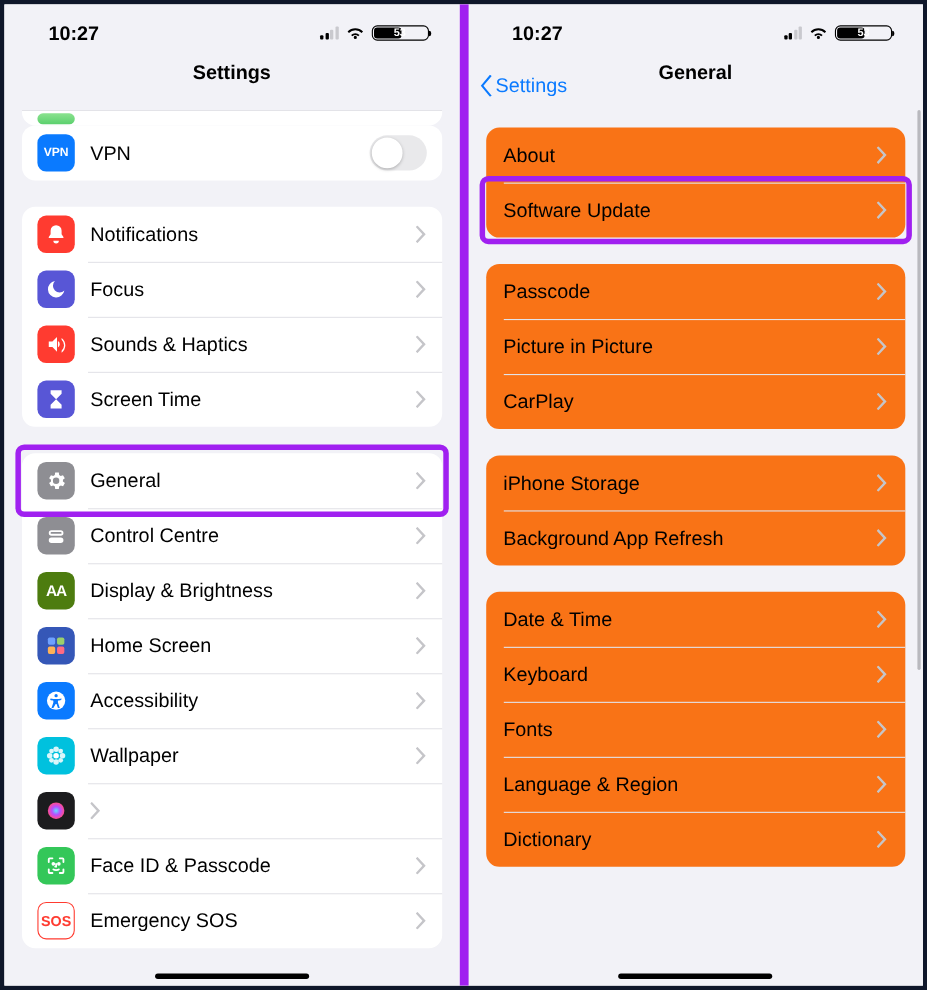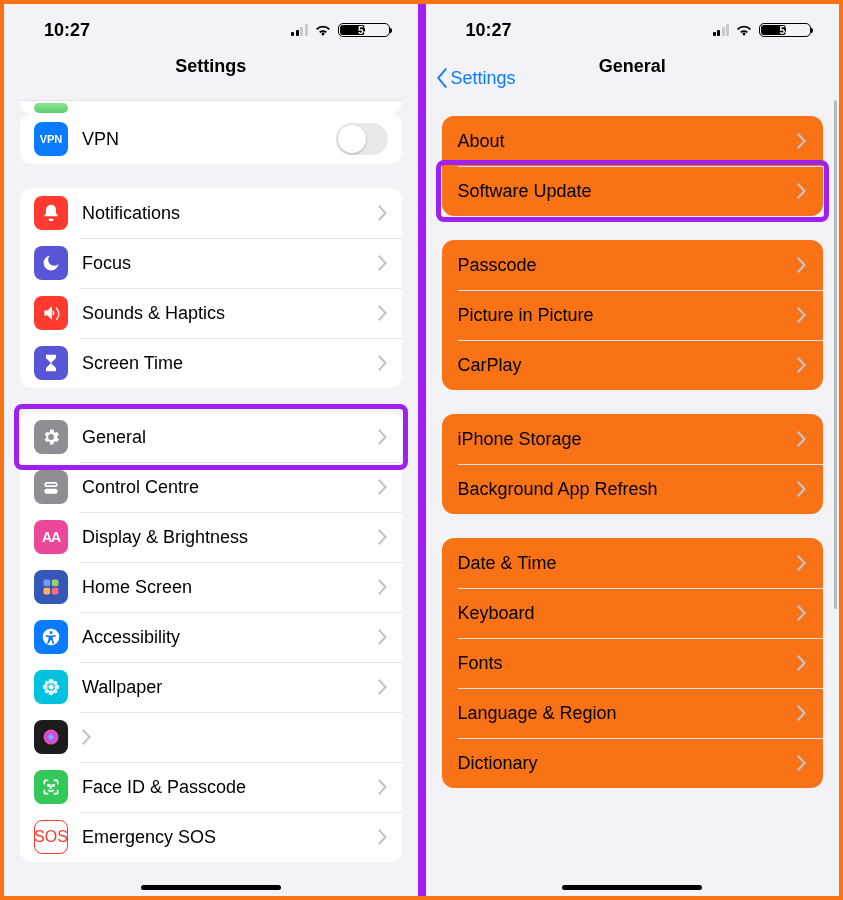--- a/index.html
+++ b/index.html
@@ -7,21 +7,21 @@
     font-family: -apple-system, BlinkMacSystemFont, "Segoe UI", Helvetica, Arial, sans-serif;
     background: #fff;
     width: 843px;
     height: 900px;
     overflow: hidden;
   }
   .outer {
     width: 843px;
     height: 900px;
     display: flex;
-    border: 4px solid #f97316;
+    border: 4px solid #0f172a;
   }
   .phone {
     position: relative;
     flex: 1;
     background: #f2f2f7;
     display: flex;
     flex-direction: column;
     overflow: hidden;
   }
   .phone + .phone { border-left: 8px solid #a020f0; }
@@ -149,21 +149,21 @@
     border-bottom-left-radius:12px; border-bottom-right-radius:12px;
     border-top:1px solid #e3e3e8;
   }
   .peek .mini{
     width:34px; height:10px; margin:2px 0 0 14px; border-radius:6px;
     background:linear-gradient(#8be28f,#5bd06d);
   }
 
   
   .aa { font-weight:700; font-size:14px; letter-spacing:-1px;}
-  .sos { font-weight:400; font-size:16px; color:#ff3b30; }
+  .sos { font-weight:700; font-size:13px; color:#ff3b30; }
 </style>
 </head>
 <body>
 
 <div class="outer">
 
   <div class="phone">
     <div class="statusbar">
       <span>10:27</span>
       <span class="status-right">
@@ -282,21 +282,21 @@
               </svg>
             </div>
     <div class="lbl">Control Centre</div>
     <span class="chev">
               <svg viewBox="0 0 10 16">
                 <path fill="currentColor" d="M1.5 0 9 8l-7.5 8L0 14.6 6 8 0 1.4z"></path>
               </svg>
             </span>
   </div>
           <div class="row">
-    <div class="ic" style="background:#ec4899;">
+    <div class="ic" style="background:#4d7c0f;">
               <span class="aa">AA</span>
             </div>
     <div class="lbl">Display &amp; Brightness</div>
     <span class="chev">
               <svg viewBox="0 0 10 16">
                 <path fill="currentColor" d="M1.5 0 9 8l-7.5 8L0 14.6 6 8 0 1.4z"></path>
               </svg>
             </span>
   </div>
           <div class="row">

